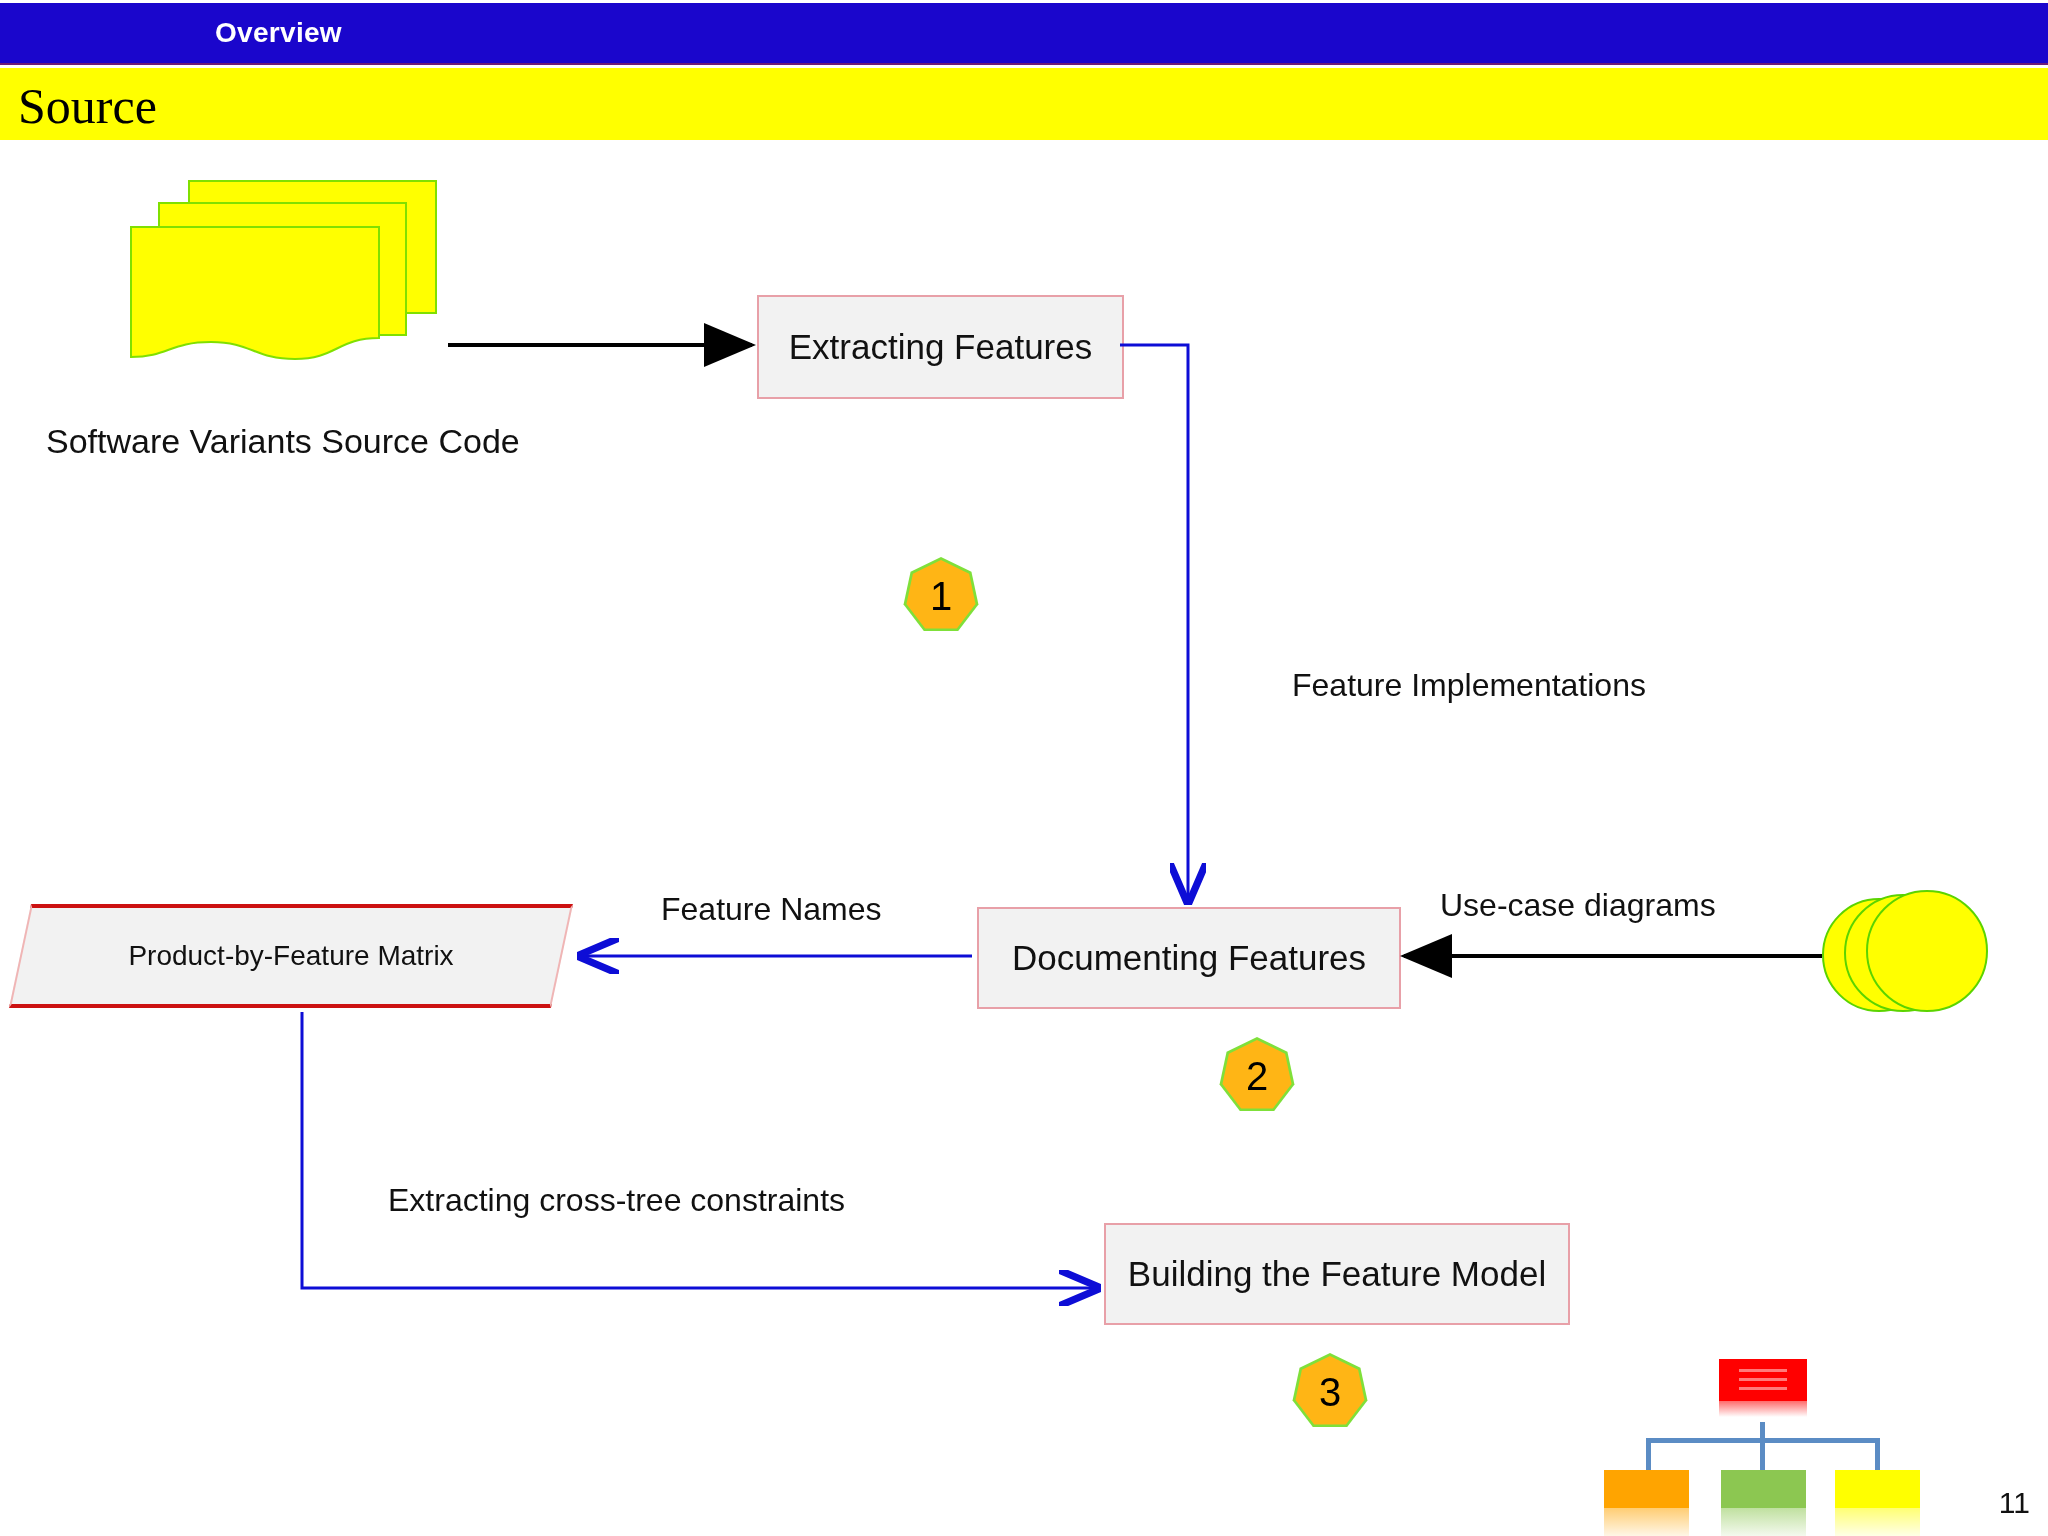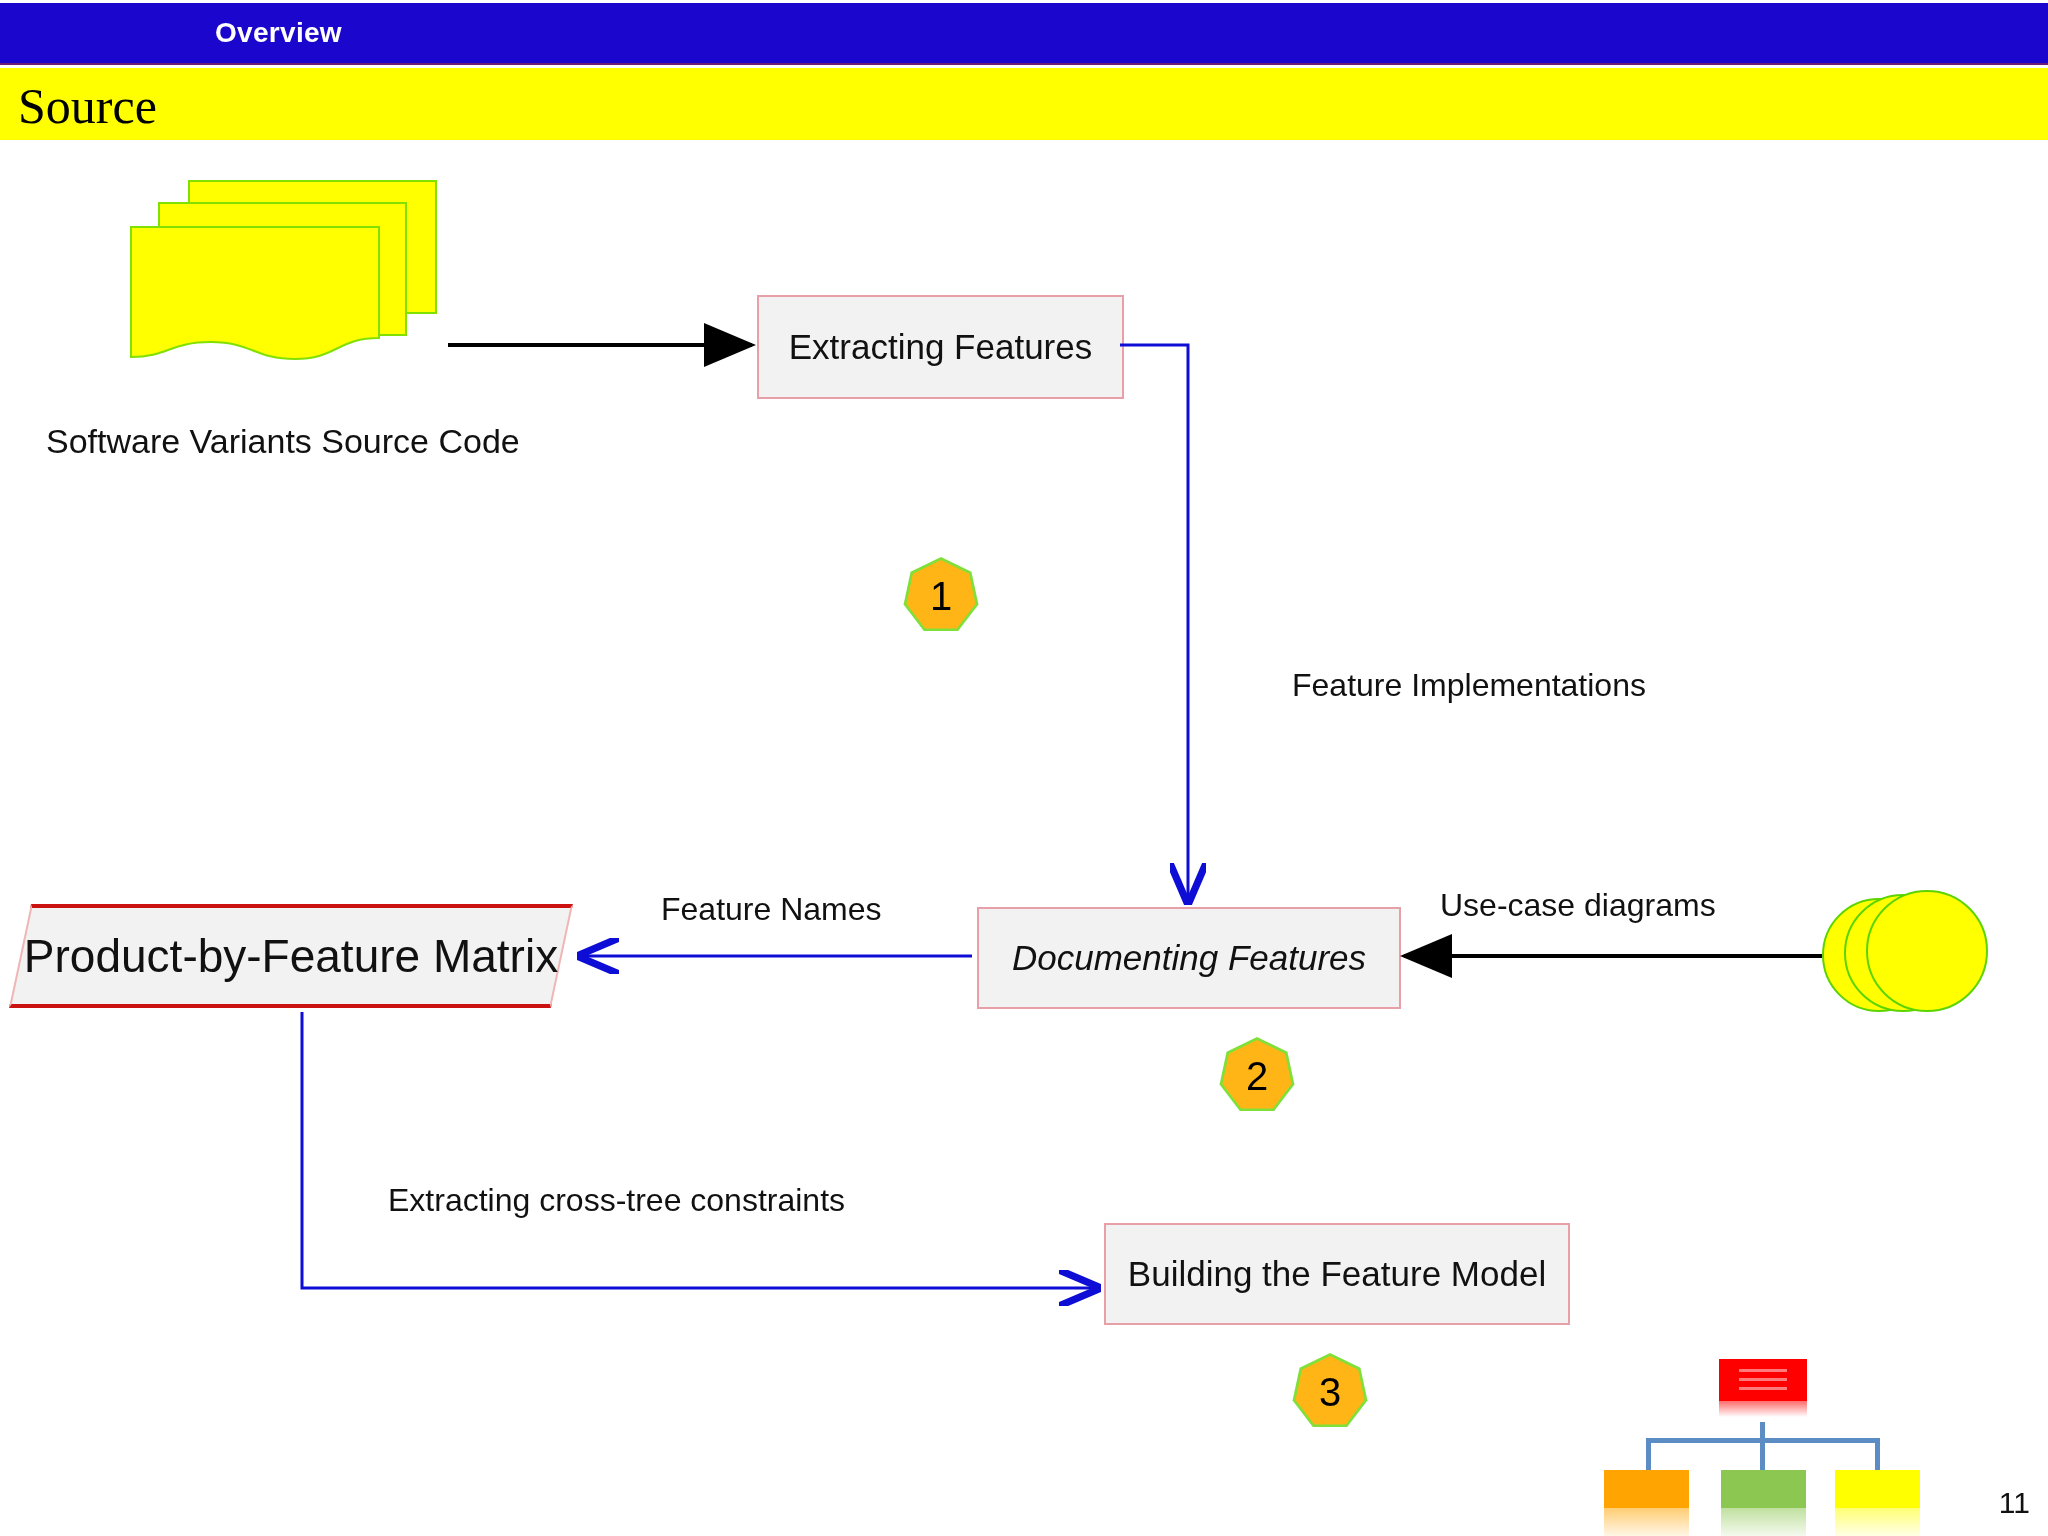--- a/index.html
+++ b/index.html
@@ -37,21 +37,21 @@
   .docstack{position:absolute;}
   .doc{position:absolute;background:#FFFF00;border:2px solid #80E000;}
 
   
   .para-wrap{position:absolute;}
   .para{position:absolute;inset:0;background:#F2F2F2;
         transform:skewX(-12deg);border-top:4px solid #CC1111;
         border-bottom:4px solid #CC1111;
         border-left:2px solid #F0B5B5;border-right:2px solid #F0B5B5;}
   .para-label{position:absolute;inset:0;display:flex;align-items:center;
-        justify-content:center;font-size:46px;color:#111;}
+        justify-content:center;font-size:28px;color:#111;}
 
   
   .circ{position:absolute;border-radius:50%;background:#FFFF00;
         border:2px solid #5BD400;}
   .lbl{position:absolute;font-size:32px;color:#111;white-space:nowrap;}
 
   svg.arrows{position:absolute;left:0;top:0;width:2048px;height:1396px;
              overflow:visible;pointer-events:none;}
 
   
@@ -89,21 +89,21 @@
   <div class="lbl" style="left:46px;top:282px;font-size:34px;">Software Variants Source Code</div>
 
   <div class="pbox" style="left:757px;top:155px;width:363px;height:100px;">
     <span>Extracting Features</span>
   </div>
   <div class="badge-ring" style="left:902px;top:417px;"></div>
   <div class="badge" style="left:905px;top:420px;">
     <span>1</span>
   </div>
 
-  <div class="pbox" style="left:977px;top:767px;width:420px;height:98px;font-style:italic;">
+  <div class="pbox" style="left:977px;top:767px;width:420px;height:98px;">
     <span>Documenting Features</span>
   </div>
   <div class="badge-ring" style="left:1218px;top:897px;"></div>
   <div class="badge" style="left:1221px;top:900px;">
     <span>2</span>
   </div>
 
   <div class="pbox" style="left:1104px;top:1083px;width:462px;height:98px;">
     <span>Building the Feature Model</span>
   </div>

